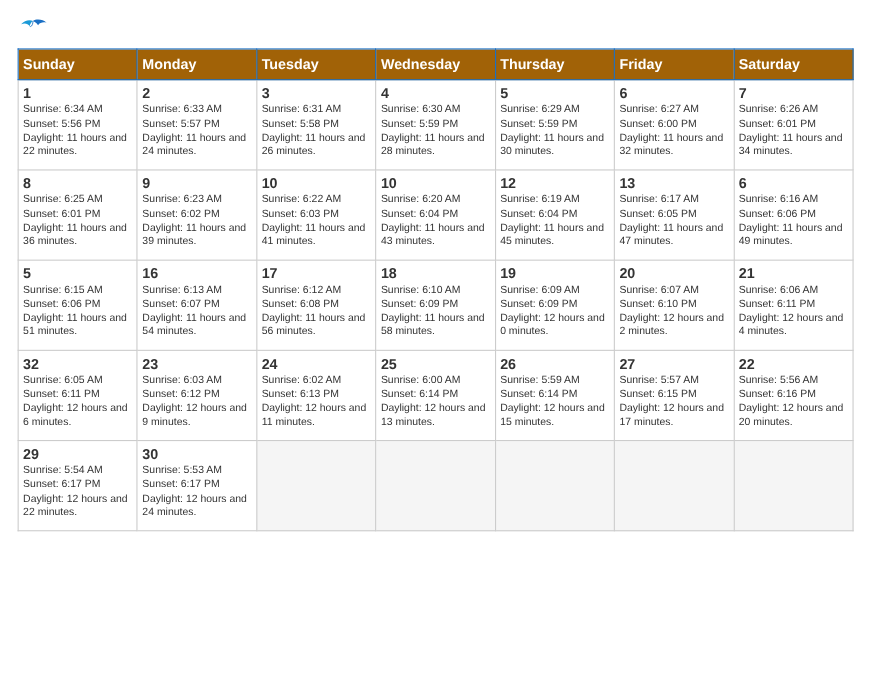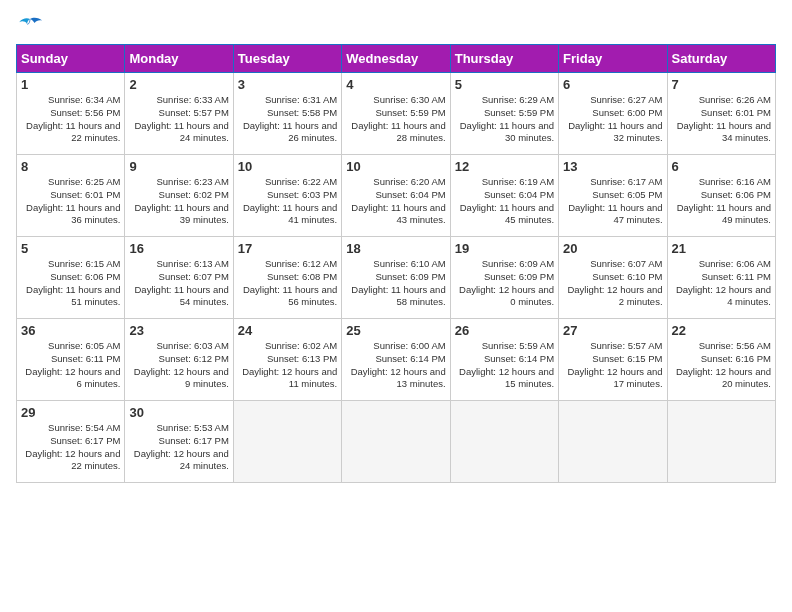--- a/index.html
+++ b/index.html
@@ -29,21 +29,21 @@
     .title-area { text-align: right; }
     .month-title { font-size: 32px; color: #333; font-weight: normal; }
     .location-title { font-size: 16px; color: #333; font-weight: normal; }
 
     .calendar {
       width: 100%;
       border-collapse: collapse;
       table-layout: fixed;
     }
     .calendar th {
-      background: #a21caf;
+      background: #a16207;
       color: #fff;
       font-size: 13px;
       font-weight: bold;
       padding: 6px 4px;
       text-align: left;
       border: 1px solid #1a6fc4;
     }
     .calendar td {
       vertical-align: top;
       border: 1px solid #ccc;
@@ -58,21 +58,20 @@
     .day-num {
       font-size: 13px;
       font-weight: bold;
       display: block;
       margin-bottom: 2px;
     }
     .day-info {
       font-size: 9.5px;
       line-height: 1.35;
       color: #333;
-      text-align: right;
     }
     .week-row:nth-child(even) td:not(.empty) { background: #fff; }
     .week-row td:not(.empty) { background: #fff; }
   </style>
 </head>
 <body>
 
 <div class="header-area">
   <div class="logo">
     <svg class="logo-bird" viewBox="0 0 36 26" xmlns="http://www.w3.org/2000/svg">
@@ -189,21 +188,21 @@
           <span class="day-num">20</span>
           <div class="day-info">Sunrise: 6:07 AM<br>Sunset: 6:10 PM<br>Daylight: 12 hours and 2 minutes.</div>
         </td>
         <td>
           <span class="day-num">21</span>
           <div class="day-info">Sunrise: 6:06 AM<br>Sunset: 6:11 PM<br>Daylight: 12 hours and 4 minutes.</div>
         </td>
       </tr>
       <tr class="week-row">
         <td>
-          <span class="day-num">36</span>
+          <span class="day-num">32</span>
           <div class="day-info">Sunrise: 6:05 AM<br>Sunset: 6:11 PM<br>Daylight: 12 hours and 6 minutes.</div>
         </td>
         <td>
           <span class="day-num">23</span>
           <div class="day-info">Sunrise: 6:03 AM<br>Sunset: 6:12 PM<br>Daylight: 12 hours and 9 minutes.</div>
         </td>
         <td>
           <span class="day-num">24</span>
           <div class="day-info">Sunrise: 6:02 AM<br>Sunset: 6:13 PM<br>Daylight: 12 hours and 11 minutes.</div>
         </td>

